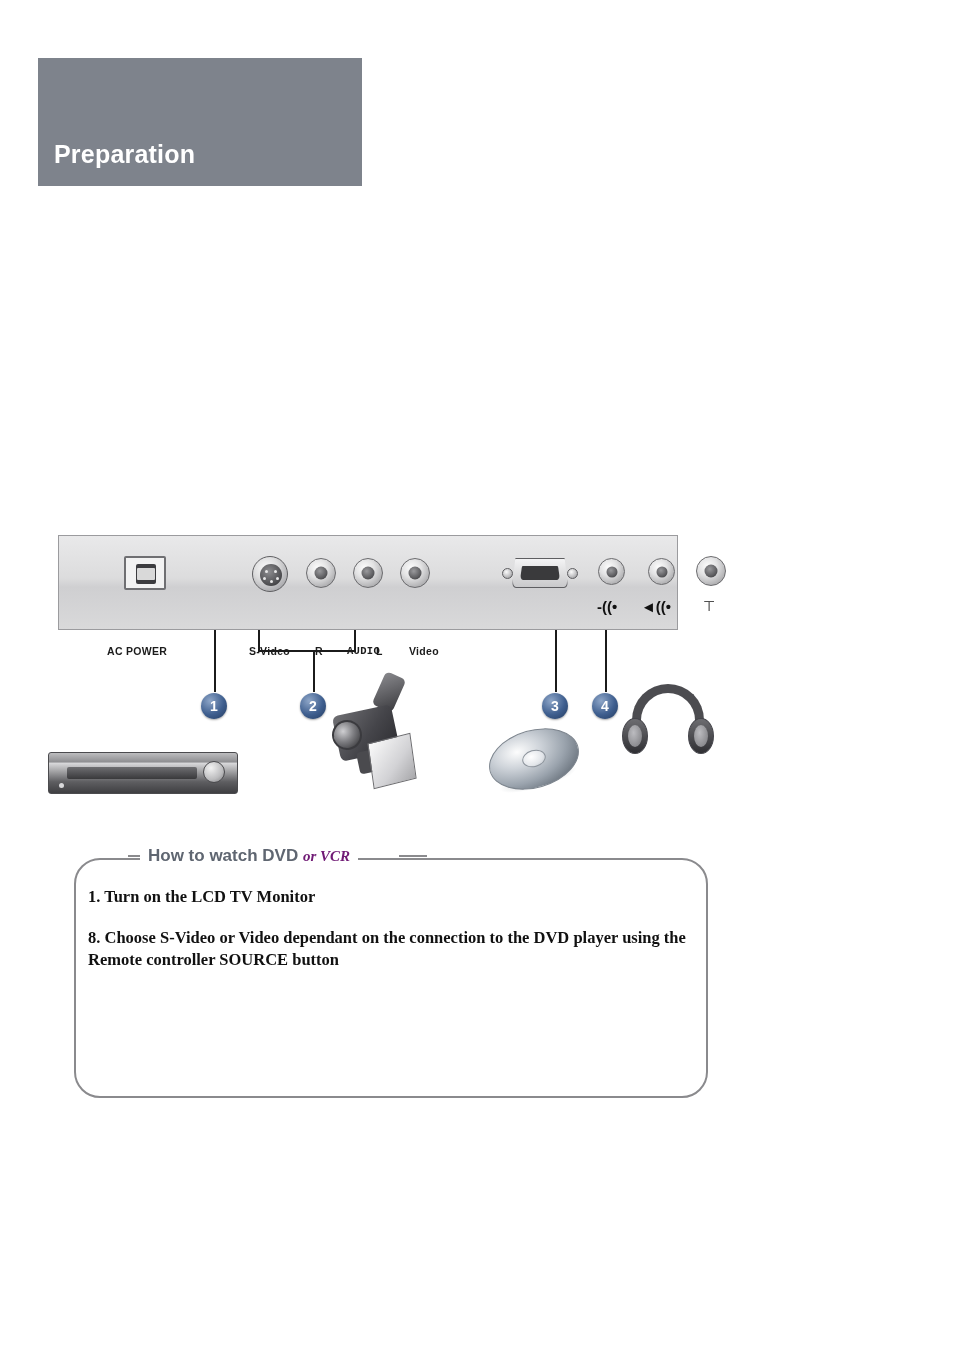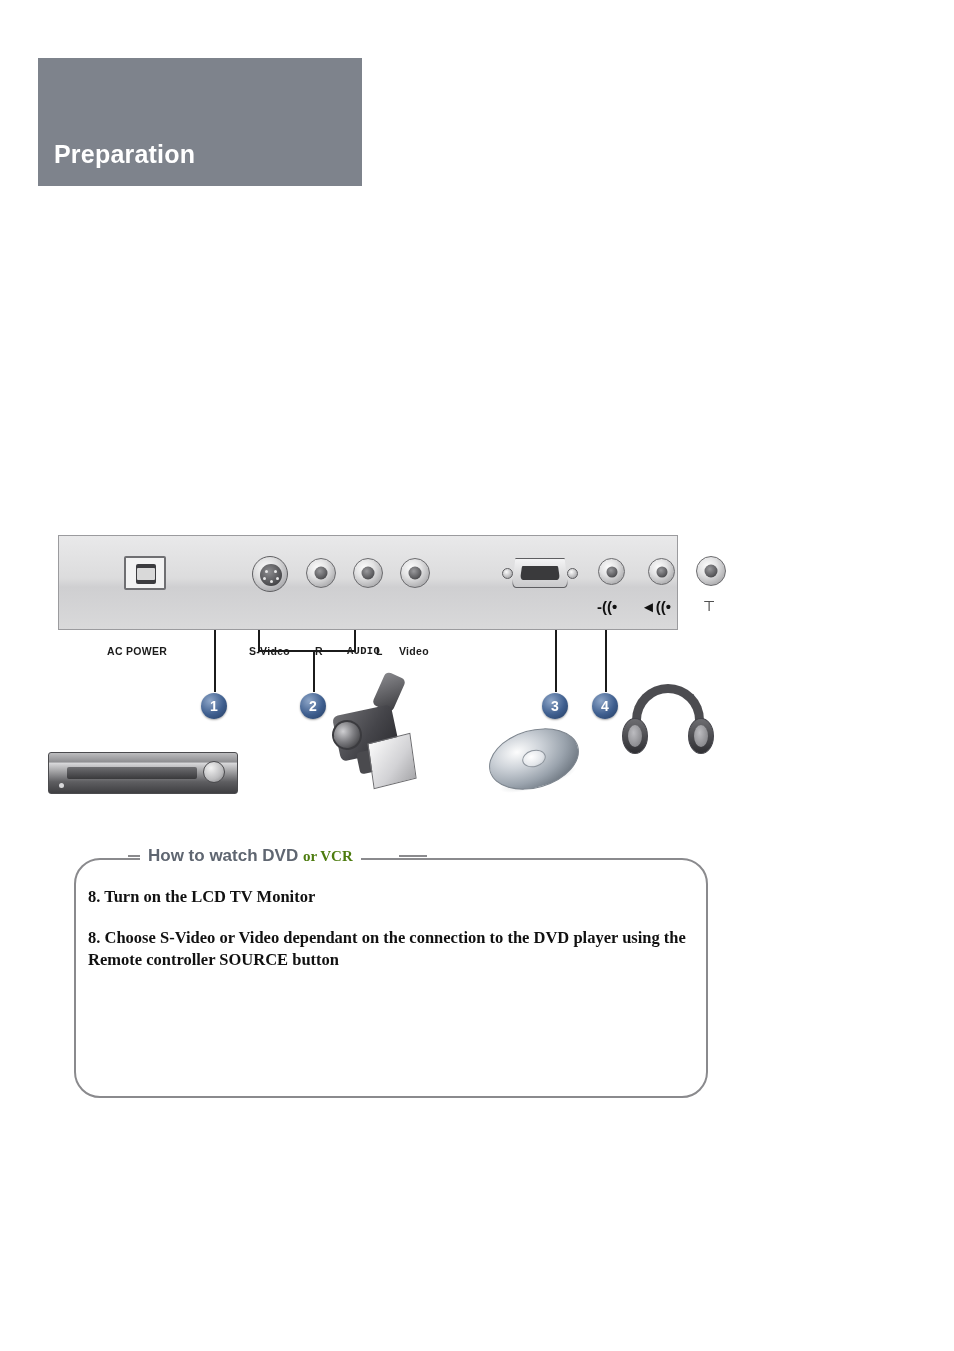--- a/index.html
+++ b/index.html
@@ -321,21 +321,22 @@
     padding: 0 8px;
     font-size: 17px;
     font-weight: bold;
     color:#5f6671;
     white-space:nowrap;
   }
   .howto-title .sub {
     font-family: "Liberation Serif", serif;
     font-size: 15px;
     font-weight: bold;
-    color:#4d7c0f;
+    color:#701a75;
+    font-style:italic;
   }
   .rule {
     position:absolute;
     height: 2px;
     background:#8a8a8d;
     top: 855px;
   }
   .rule.left  { left: 128px; width: 12px; }
   .rule.right { left: 399px; width: 28px; }
 
@@ -378,21 +379,21 @@
   </div>
   <div class="jack" style="left:294px; top:22px; width:30px; height:30px;">
     <div class="inner" style="width:13px; height:13px;"></div>
   </div>
   <div class="jack" style="left:341px; top:22px; width:30px; height:30px;">
     <div class="inner" style="width:13px; height:13px;"></div>
   </div>
   <div class="lbl" style="left:256px; top:73px;">R</div>
   <div class="lbl" style="left:288px; top:73px;font-family:Liberation Mono, monospace;">AUDIO</div>
   <div class="lbl" style="left:317px; top:73px;">L</div>
-  <div class="lbl" style="left:340px; top:73px;">Video</div>
+  <div class="lbl" style="left:350px; top:73px;">Video</div>
 
   <div class="vga">
     <div class="shell"></div>
     <div class="port"></div>
     <div class="screw l"></div>
     <div class="screw r"></div>
   </div>
 
   <div class="jack" style="left:539px; top:22px; width:27px; height:27px;">
     <div class="inner" style="width:11px; height:11px;"></div>
@@ -451,15 +452,15 @@
 
 <div class="howto-box"></div>
 <div class="rule left"></div>
 <div class="rule right"></div>
 <div class="howto-title">
   <span>How to watch DVD</span>
   <span class="sub">or VCR</span>
 </div>
 
 <div class="howto-list">
-  <div class="item">8. Turn on the LCD TV Monitor</div>
+  <div class="item">1. Turn on the LCD TV Monitor</div>
   <div class="item">8. Choose S-Video or Video dependant on the connection to the DVD player using the Remote controller SOURCE button</div>
 </div>
 
 </body></html>

